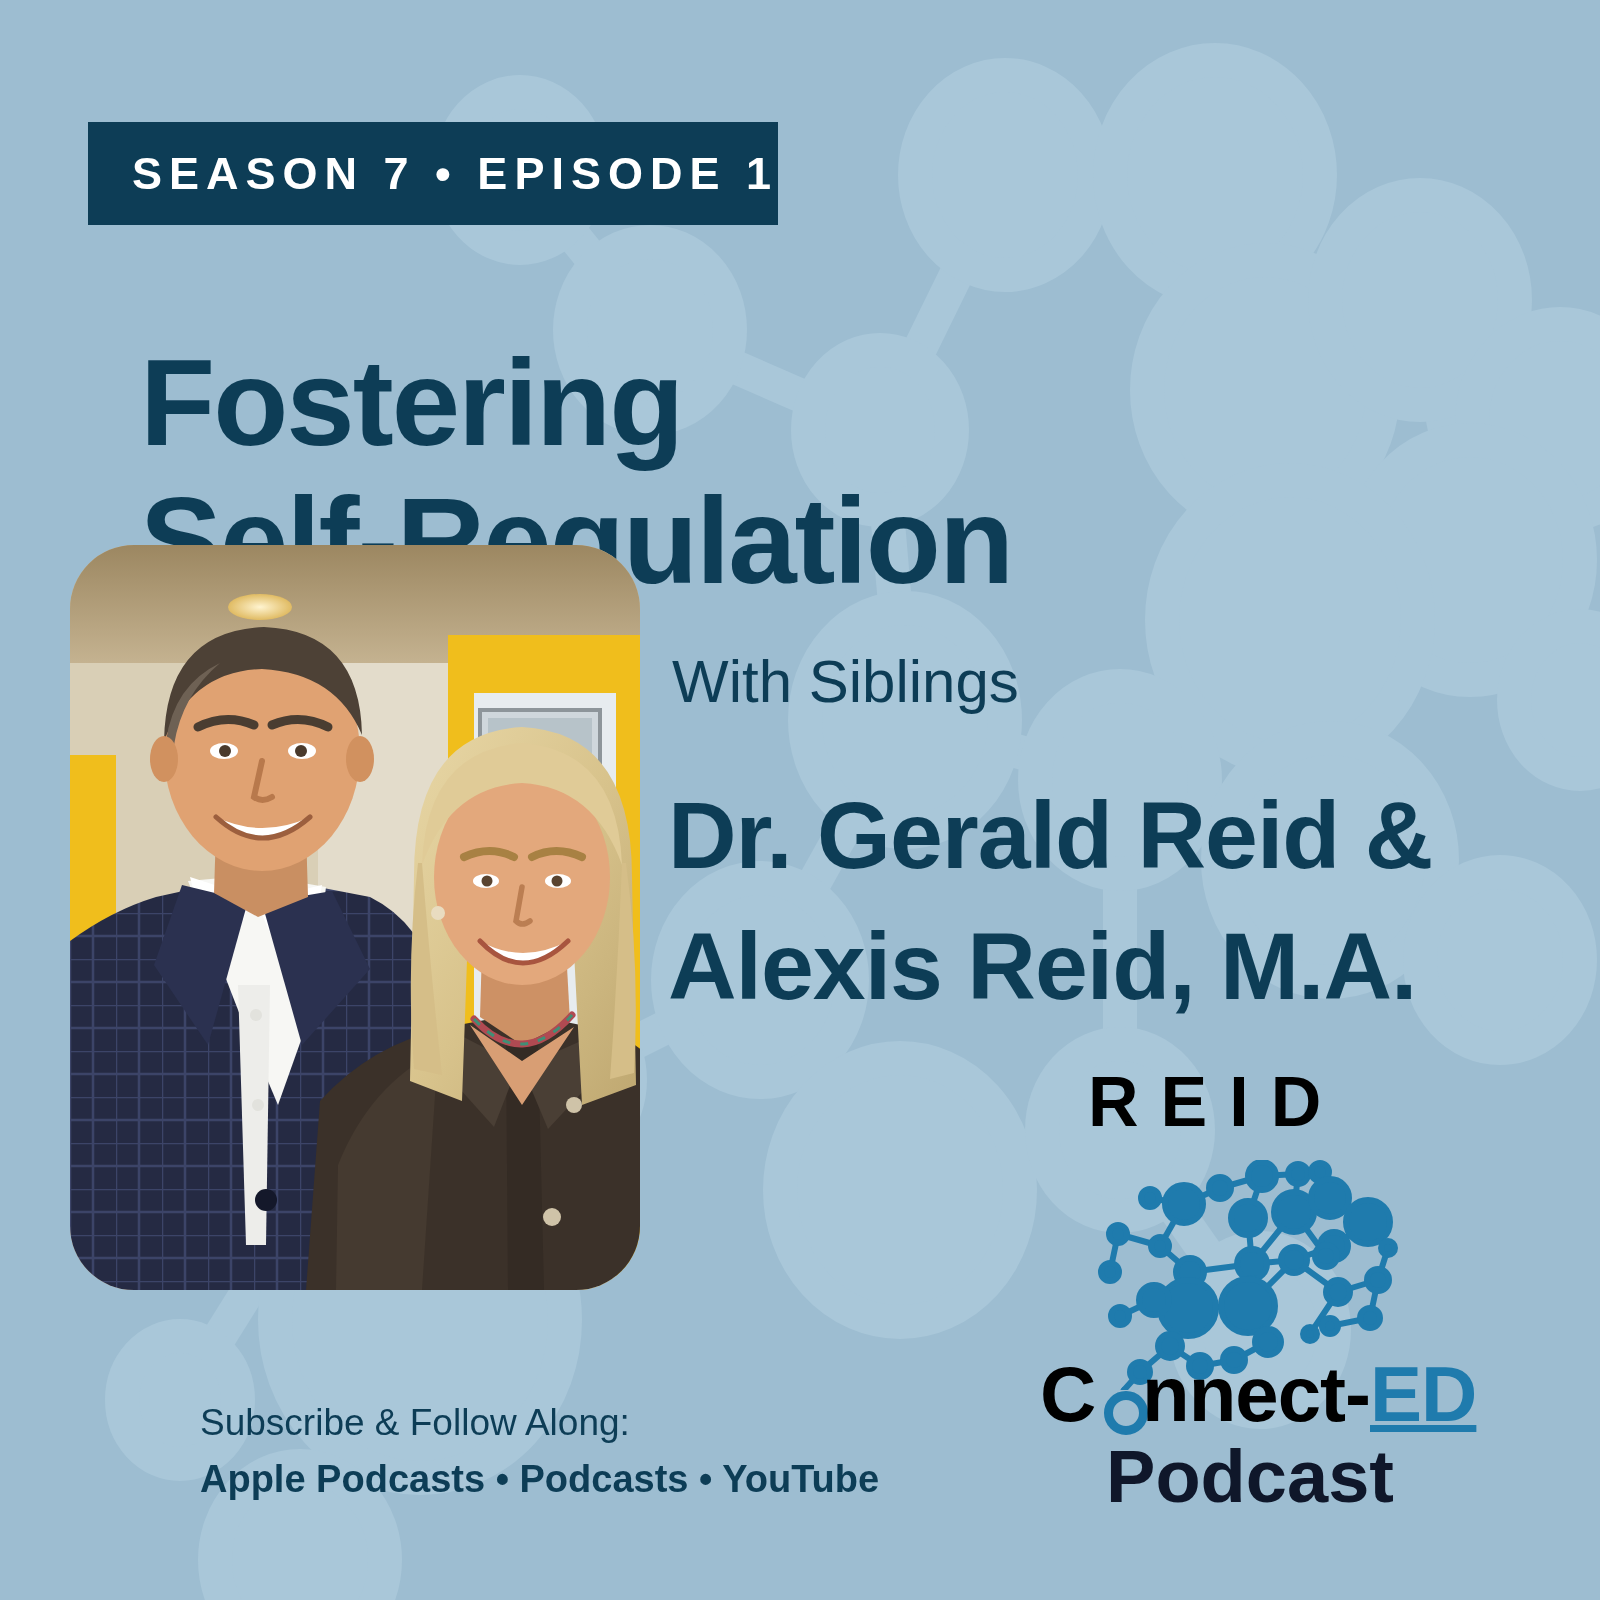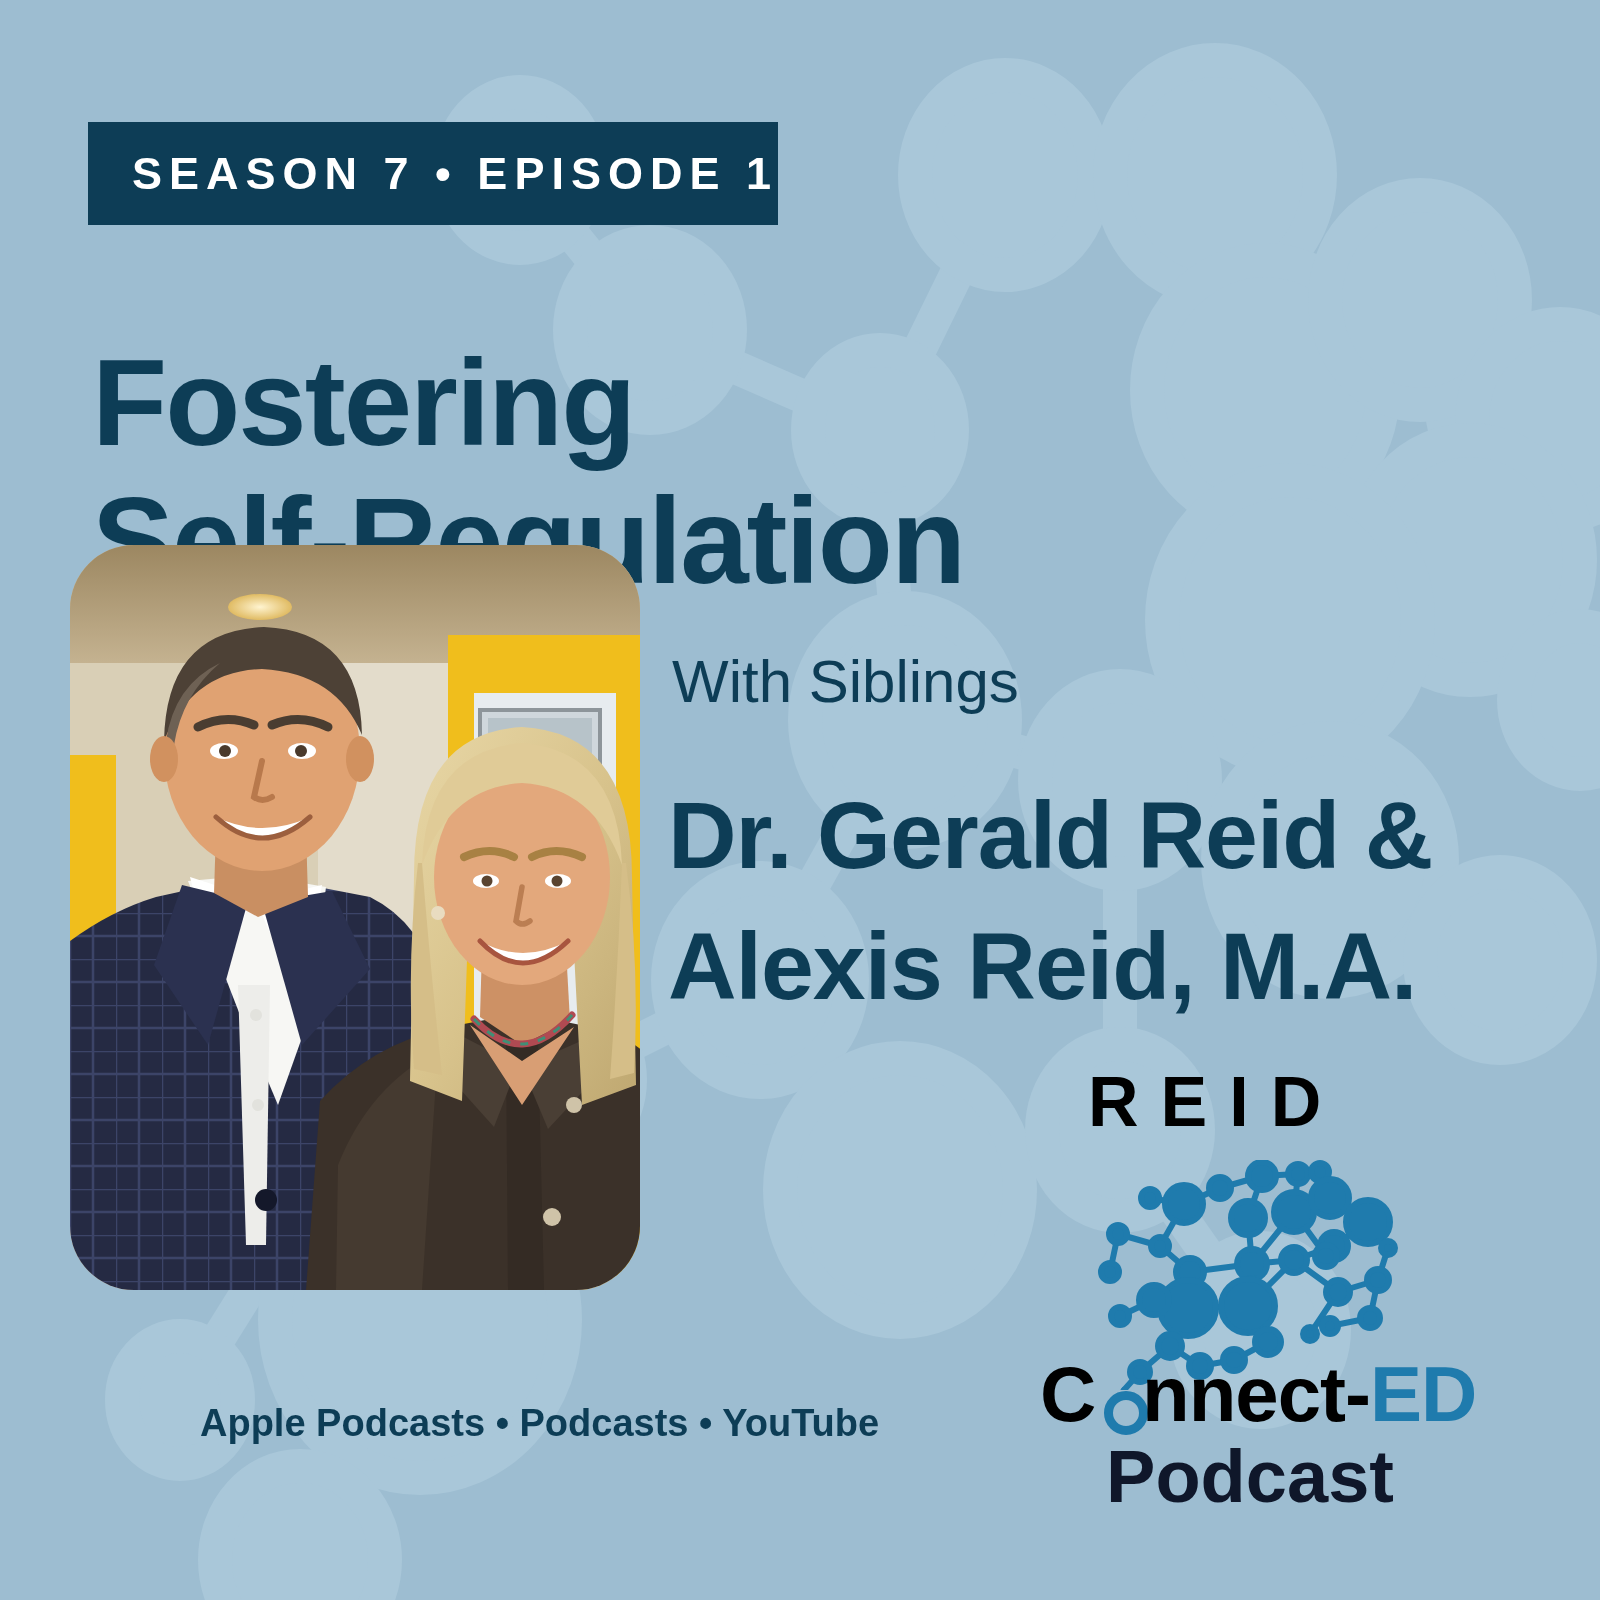--- a/index.html
+++ b/index.html
@@ -50,21 +50,21 @@
     position: absolute;
     left: 92px;
     top: 252px;
     width: 1130px;
     color: #0d3d56;
     font-size: 123px;
     font-weight: bold;
     line-height: 1.12;
     letter-spacing: -2px;
   }
-  .title-line { display: block; white-space: nowrap; }
+  .title-line { display: block; white-space: nowrap; margin-left: 48px; }
 
   
   .photo {
     position: absolute;
     left: 70px;
     top: 545px;
     width: 570px;
     height: 745px;
     border-radius: 64px;
     overflow: hidden;
@@ -125,21 +125,21 @@
     text-align: center;
   }
   .connect-line {
     font-size: 78px;
     font-weight: bold;
     color: #000000;
     letter-spacing: -1px;
     white-space: nowrap;
     line-height: 1.0;
   }
-  .connect-line .ed { color: #1f7bad; }
+  .connect-line .ed { color: #1f7bad; text-decoration: underline; }
   .connect-line .hidden-o { visibility: hidden; }
   .podcast-line {
     font-size: 74px;
     font-weight: bold;
     color: #0f172a;
     letter-spacing: 0px;
     line-height: 1.18;
     white-space: nowrap;
   }
   
@@ -468,16 +468,17 @@
   </div>
 
   <div class="connect-o-ring"></div>
 
   <div class="logo-wordmark">
     <div class="connect-line"><span>C</span><span class="hidden-o">o</span><span>nnect-</span><span class="ed">ED</span></div>
     <div class="podcast-line">Podcast</div>
   </div>
 
   <div class="subscribe">
+    <div class="subscribe-label">Subscribe &amp; Follow Along:</div>
     <div class="subscribe-platforms">Apple Podcasts • Podcasts • YouTube</div>
   </div>
 
 </div>
 
 </body></html>

